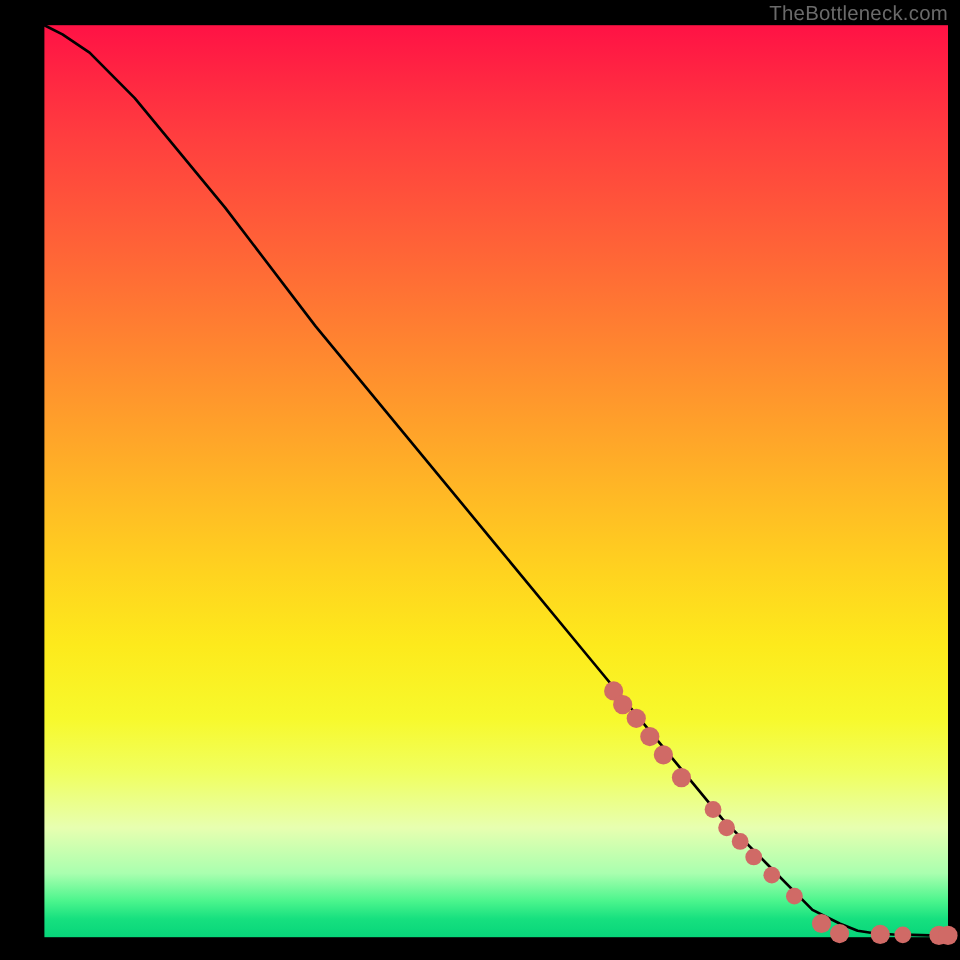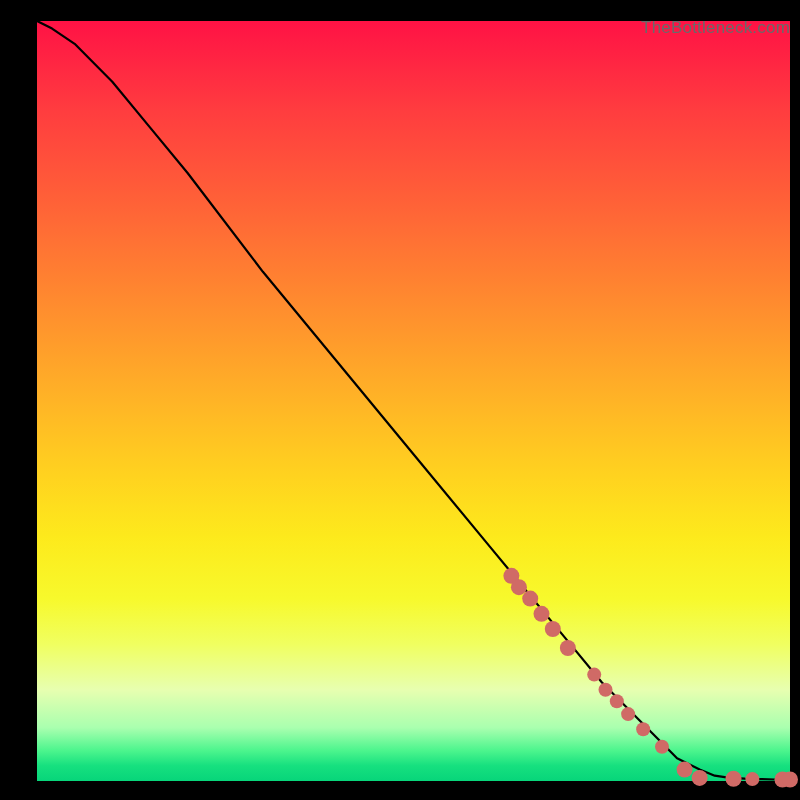--- a/index.html
+++ b/index.html
@@ -44,21 +44,21 @@
     position: absolute;
     left: 0;
     top: 0;
     width: 753px;
     height: 760px;
     overflow: visible;
   }
   .attribution {
     position: absolute;
     right: 10px;
-    top: 18px;
+    top: 2px;
     font-size: 17px;
     font-weight: 500;
     color: #6a6a6a;
     letter-spacing: 0.2px;
     pointer-events: none;
   }
 </style>
 </head>
 <body>
 

